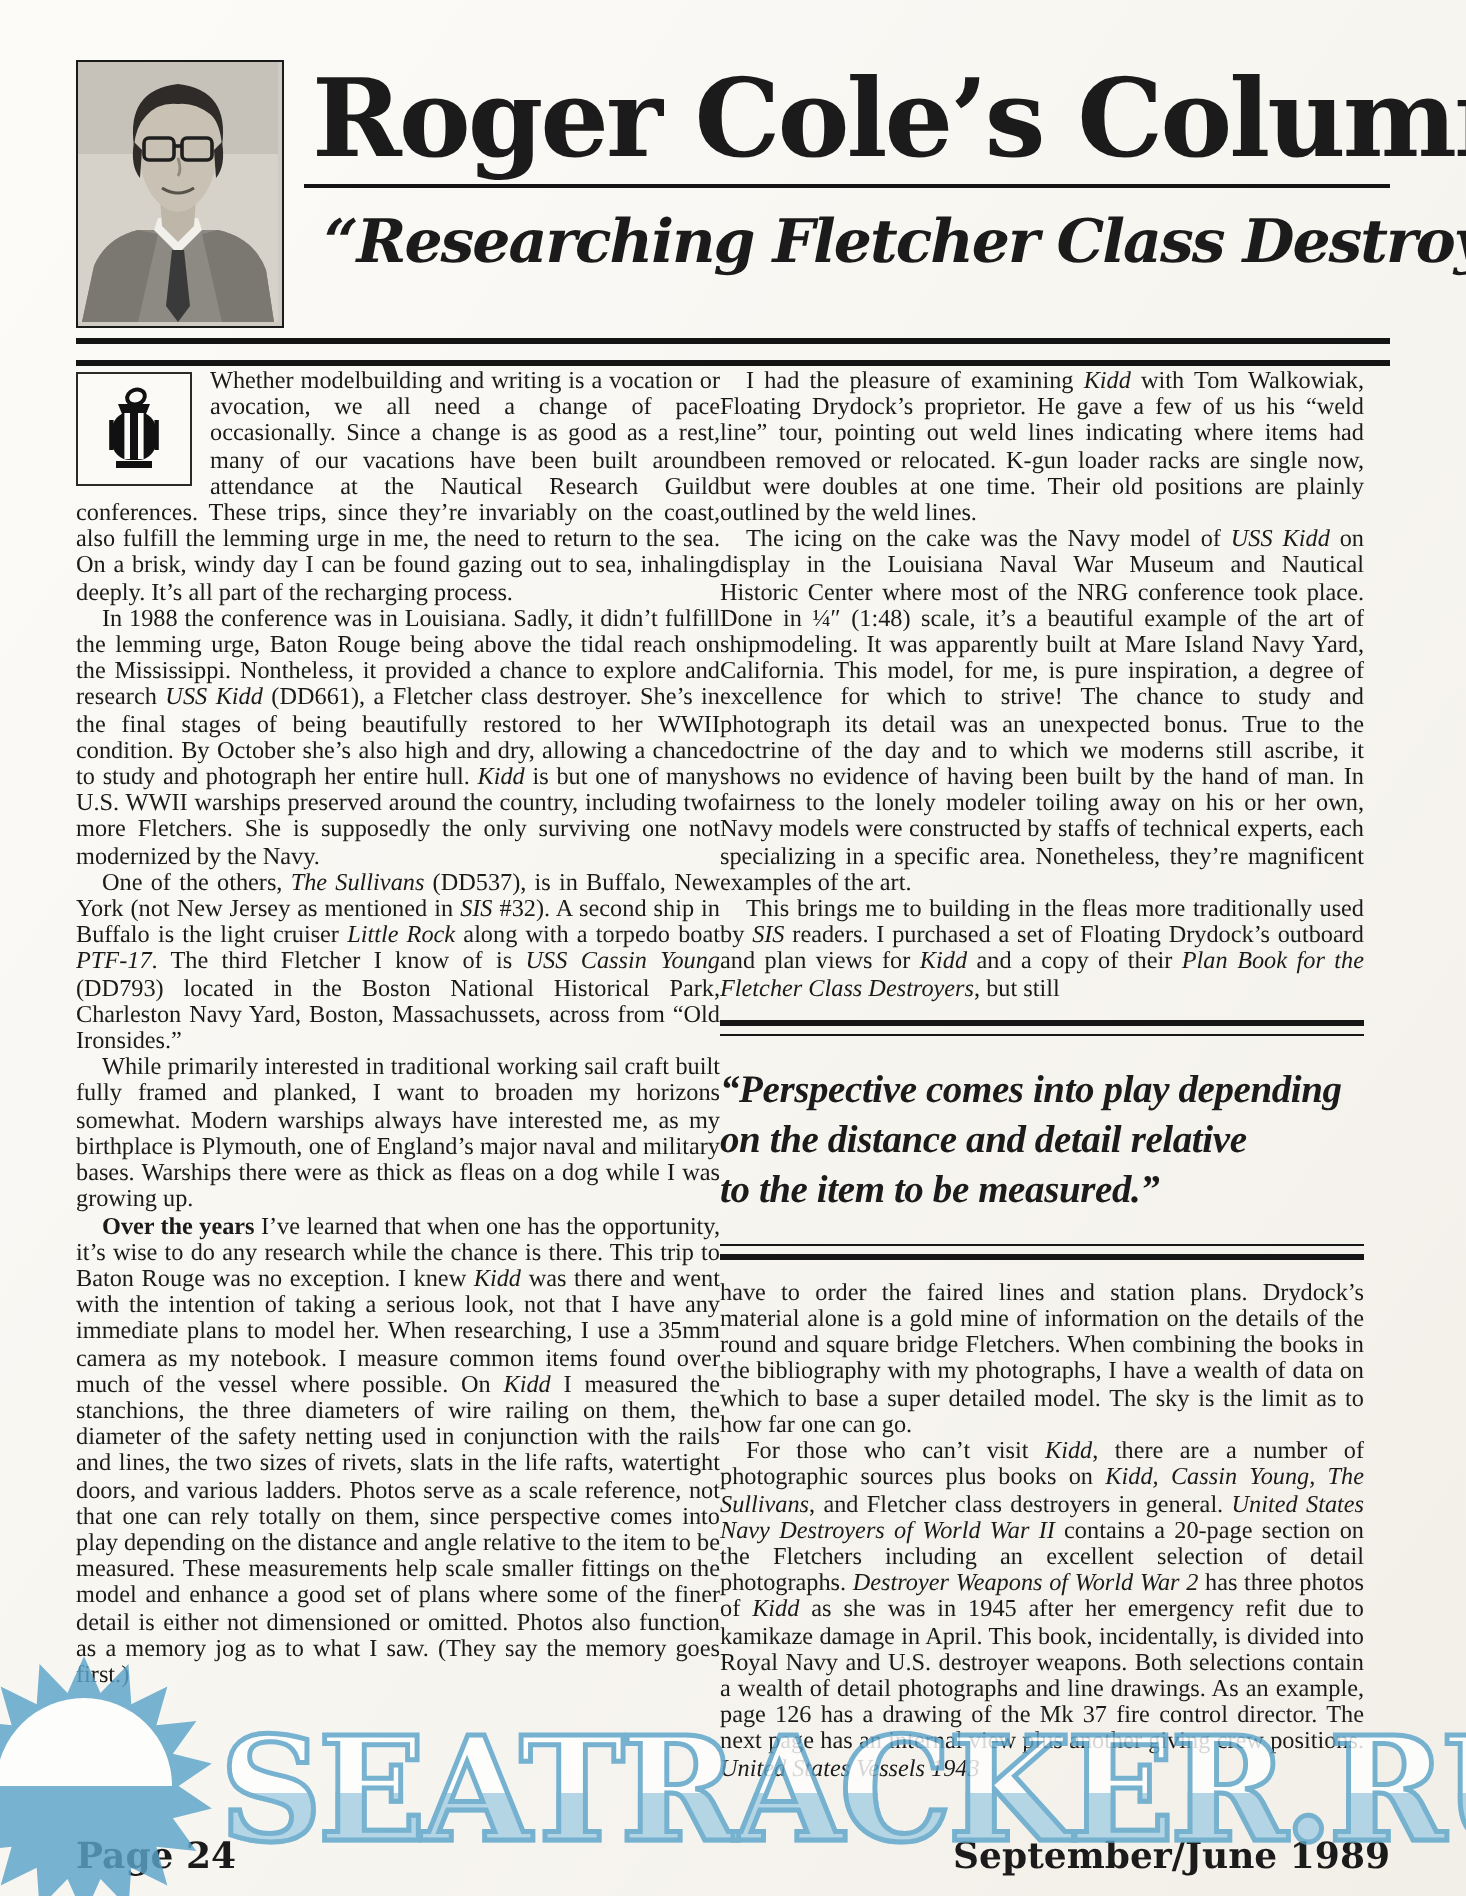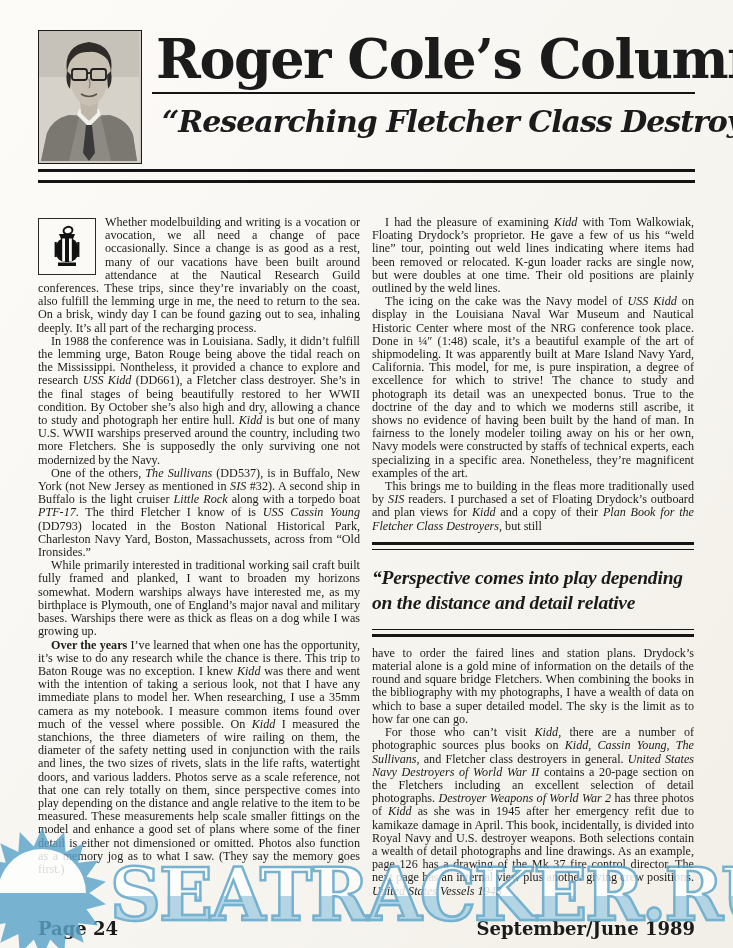--- a/index.html
+++ b/index.html
@@ -19,21 +19,21 @@
     letter-spacing:-1.5px;white-space:nowrap;padding:2px 0 2px 4px;
   }
   .title-rule{border-top:2px solid #141414;margin:3px 0 4px 0;}
   .col-subtitle{
     font-family:"DejaVu Serif",serif;font-weight:bold;font-style:italic;
     font-size:30px;letter-spacing:-1px;white-space:nowrap;padding:6px 0 0 10px;
   }
   .header-thick-rule{position:absolute;top:169px;left:38px;right:38px;height:8px;
     border-top:3.5px solid #141414;border-bottom:3.5px solid #141414;}
   
-  .columns{position:absolute;top:184px;left:38px;right:38px;bottom:34px;display:flex;gap:12px;margin-top:32px;}
+  .columns{position:absolute;top:184px;left:38px;right:38px;bottom:34px;display:flex;gap:0;}
   .col{width:322px;flex:0 0 322px;font-size:12.15px;line-height:13.2px;text-align:justify;
     overflow:hidden;hyphens:auto;-webkit-hyphens:auto;}
   .col p{margin:0;}
   .col p.indent{text-indent:13px;}
   .lantern-box{
     float:left;width:56px;height:55px;border:1.5px solid #2a2a2a;background:#fbfaf7;
     margin:2px 9px 2px 0;display:flex;align-items:center;justify-content:center;
   }
   
   .pullquote{margin:9px 0 10px 0;}
@@ -123,20 +123,21 @@
       <div>
           <p class="indent"><span>I had the pleasure of examining </span><i>Kidd</i><span> with Tom Walkowiak, Floating Drydock’s proprietor. He gave a few of us his “weld line” tour, pointing out weld lines indicating where items had been removed or relocated. K-gun loader racks are single now, but were doubles at one time. Their old positions are plainly outlined by the weld lines.</span></p>
           <p class="indent"><span>The icing on the cake was the Navy model of </span><i>USS Kidd</i><span> on display in the Louisiana Naval War Museum and Nautical Historic Center where most of the NRG conference took place. Done in ¼″ (1:48) scale, it’s a beautiful example of the art of shipmodeling. It was apparently built at Mare Island Navy Yard, California. This model, for me, is pure inspiration, a degree of excellence for which to strive! The chance to study and photograph its detail was an unexpected bonus. True to the doctrine of the day and to which we moderns still ascribe, it shows no evidence of having been built by the hand of man. In fairness to the lonely modeler toiling away on his or her own, Navy models were constructed by staffs of technical experts, each specializing in a specific area. Nonetheless, they’re magnificent examples of the art.</span></p>
           <p class="indent"><span>This brings me to building in the fleas more traditionally used by </span><i>SIS</i><span> readers. I purchased a set of Floating Drydock’s outboard and plan views for </span><i>Kidd</i><span> and a copy of their </span><i>Plan Book for the Fletcher Class Destroyers</i><span>, but still</span></p>
         </div>
       <div class="pullquote">
         <div class="pq-top"></div>
         <div class="pq-text">
           <div>“Perspective comes into play depending</div>
           <div>on the distance and detail relative</div>
+          <div>to the item to be measured.”</div>
         </div>
         <div class="pq-bottom"></div>
       </div>
       <div>
           <p><span>have to order the faired lines and station plans. Drydock’s material alone is a gold mine of information on the details of the round and square bridge Fletchers. When combining the books in the bibliography with my photographs, I have a wealth of data on which to base a super detailed model. The sky is the limit as to how far one can go.</span></p>
           <p class="indent"><span>For those who can’t visit </span><i>Kidd</i><span>, there are a number of photographic sources plus books on </span><i>Kidd, Cassin Young, The Sullivans</i><span>, and Fletcher class destroyers in general. </span><i>United States Navy Destroyers of World War II</i><span> contains a 20-page section on the Fletchers including an excellent selection of detail photographs. </span><i>Destroyer Weapons of World War 2</i><span> has three photos of </span><i>Kidd</i><span> as she was in 1945 after her emergency refit due to kamikaze damage in April. This book, incidentally, is divided into Royal Navy and U.S. destroyer weapons. Both selections contain a wealth of detail photographs and line drawings. As an example, page 126 has a drawing of the Mk 37 fire control director. The next page has an internal view plus another giving crew positions. </span><i>United States Vessels 1943</i></p>
         </div>
     </div>
   </div>
 

